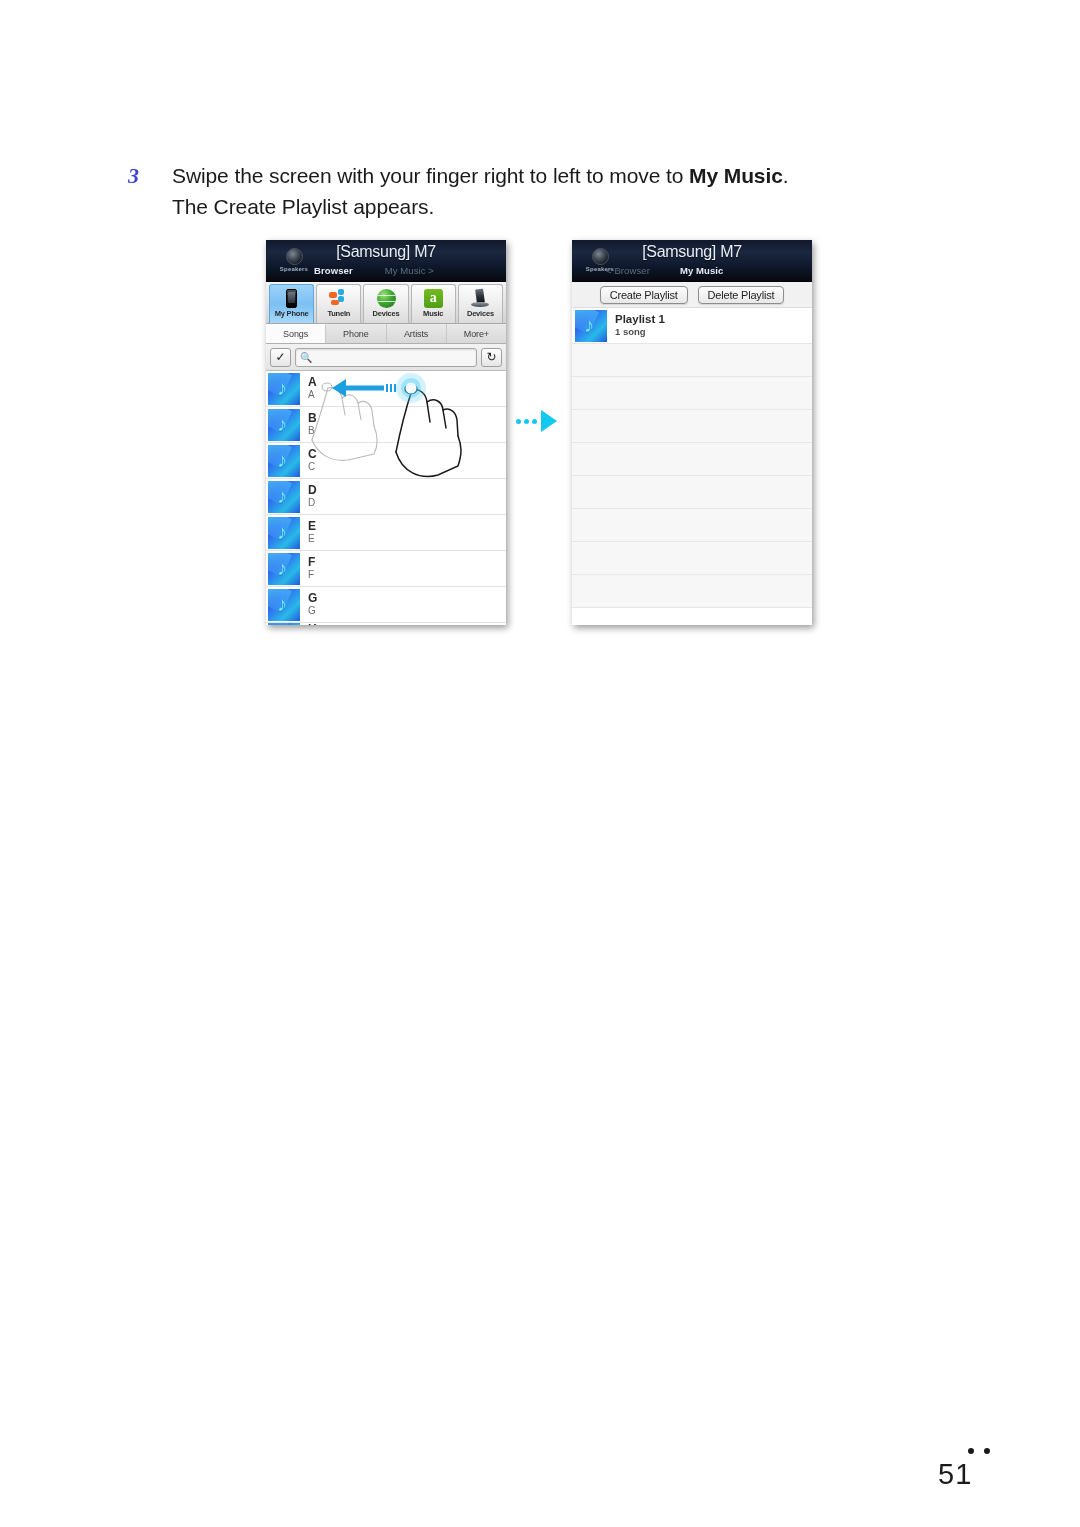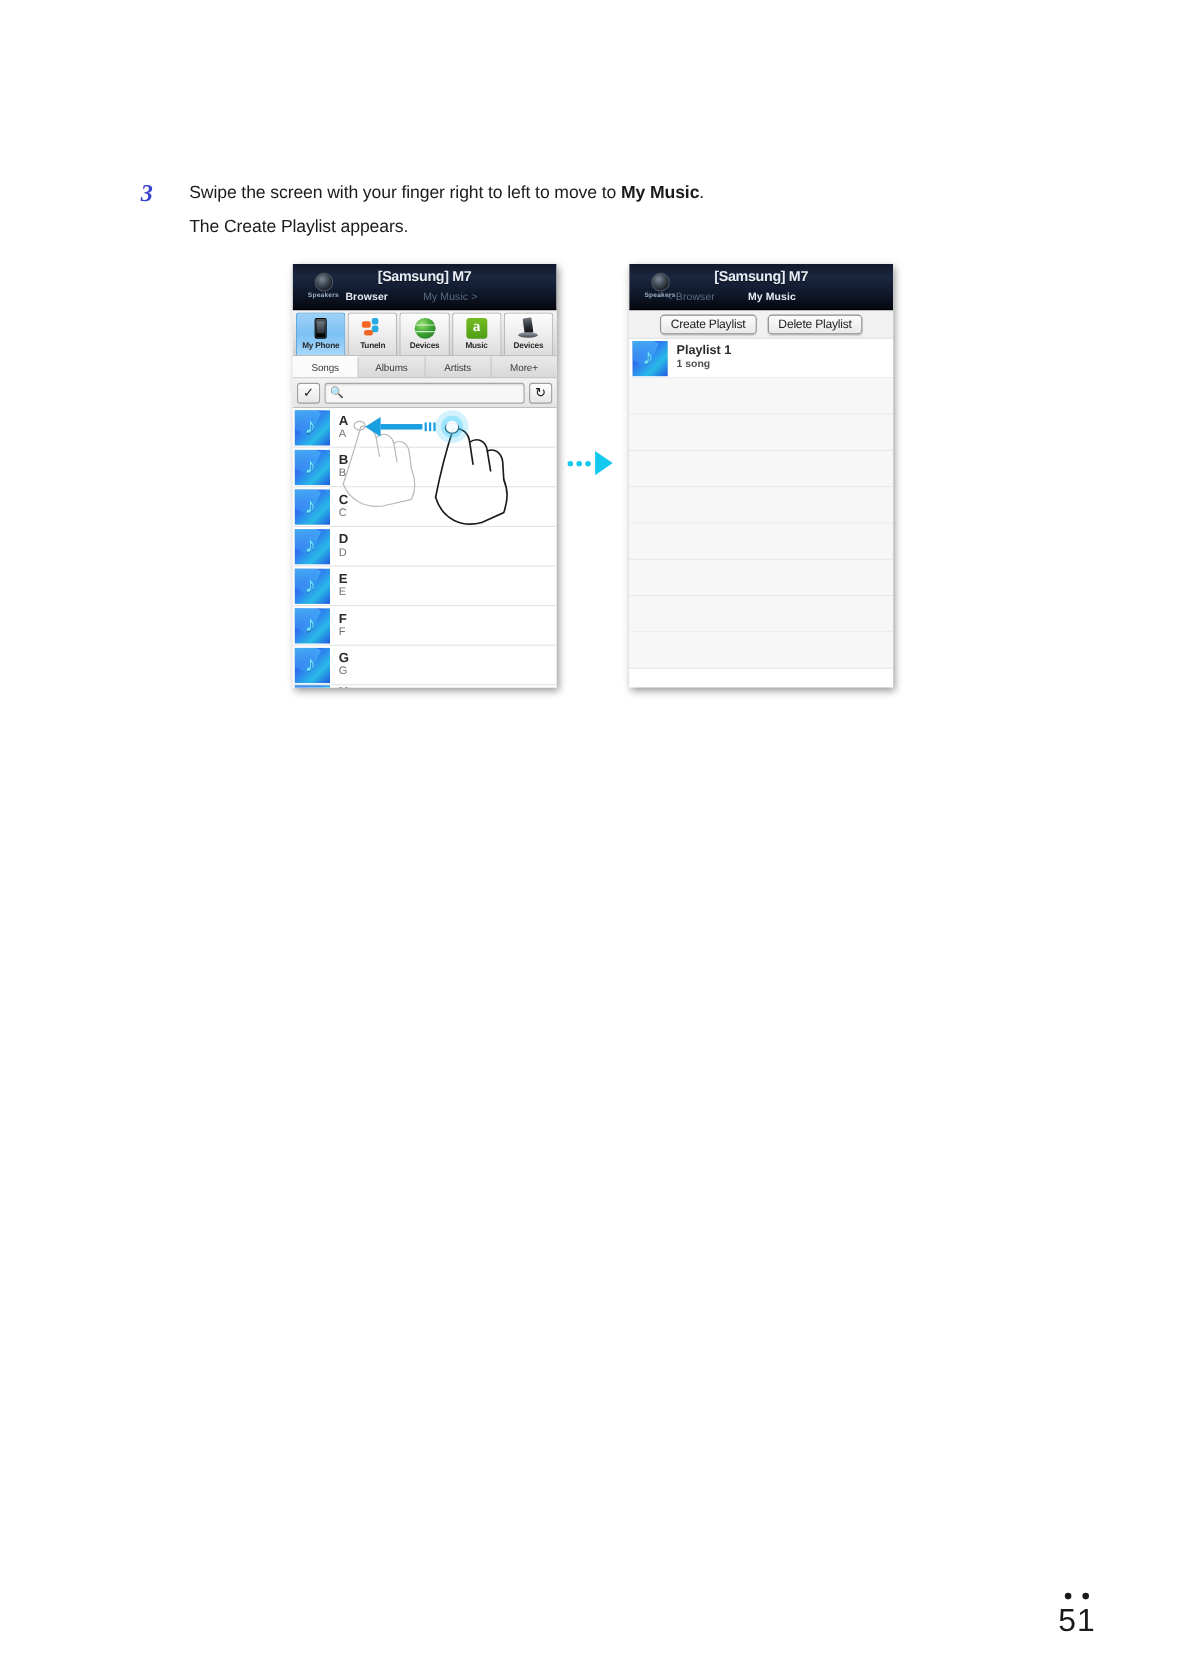--- a/index.html
+++ b/index.html
@@ -29,21 +29,21 @@
   .step-num {
     flex: 0 0 44px;
     font-size: 22px;
     font-weight: bold;
     color: #3a44cf;
     line-height: 31px;
     font-family: "Liberation Serif", serif;
     font-style: italic;
   }
   .step-text {
-    font-size: 16px;
+    font-size: 21px;
     line-height: 31px;
     color: #1b1b1b;
     letter-spacing: -0.1px;
   }
   .step-text b { font-weight: bold; }
 
   
   .panel {
     position: absolute;
     width: 240px;
@@ -80,21 +80,21 @@
     border: 1px solid #4a5460;
   }
   .brand-txt {
     font-size: 6px; color: #9fb0c4; margin-top: 1px;
     letter-spacing: 0.2px; font-weight: bold;
   }
   .p-title {
     position: absolute;
     left: 0; right: 0; top: 3px;
     text-align: center;
-    font-size: 13px; font-weight: bold; color: #e9eef6;
+    font-size: 16px; font-weight: normal; color: #e9eef6;
     letter-spacing: -0.3px;
     text-shadow: 0 1px 1px rgba(0,0,0,.7);
   }
   .p-subnav {
     position: absolute;
     left: 34px; right: 4px; top: 25px;
     display: flex; align-items: center;
   }
   .p-sub {
     font-size: 9.5px; letter-spacing: 0.1px;
@@ -321,21 +321,21 @@
 
   
   .pg-dots {
     position: absolute; left: 968px; top: 1448px;
     display: flex; gap: 10px;
   }
   .pg-dots span {
     width: 6px; height: 6px; border-radius: 50%; background: #1a1a1a;
   }
   .pg-num {
-    position: absolute; left: 962px; top: 1458px;
+    position: absolute; left: 938px; top: 1458px;
     font-size: 29px; color: #1a1a1a;
     font-family: "Liberation Sans", sans-serif;
     letter-spacing: 1px;
   }
 </style>
 </head>
 <body>
 
 <div class="page">
 
@@ -397,21 +397,21 @@
               <div class="d-phone"></div>
               <div class="d-base"></div>
             </div>
         </div>
         <div class="tb-lbl">Devices</div>
       </div>
     </div>
 
     <div class="p-tabs">
       <div class="tab active">Songs</div>
-      <div class="tab">Albums</div>
+      <div class="tab">Phone</div>
       <div class="tab">Artists</div>
       <div class="tab">More+</div>
     </div>
 
     <div class="p-searchrow">
       <div class="sq-btn">✓</div>
       <div class="search-field">
         <span class="mag">🔍</span>
         <span class="ph"></span>
       </div>

